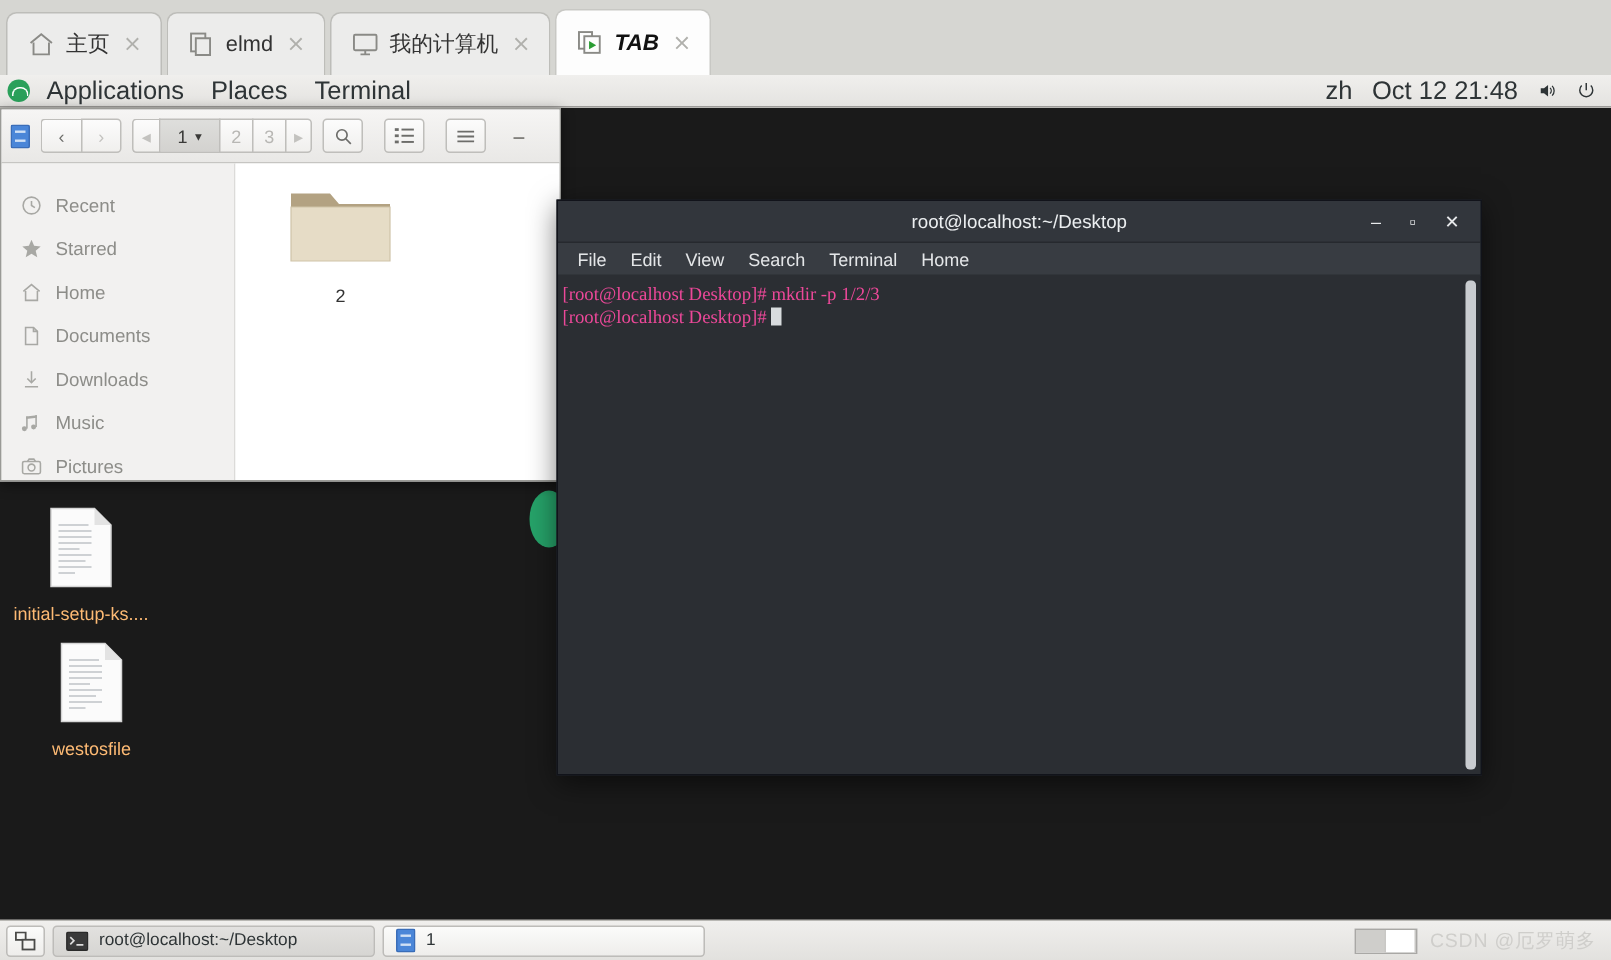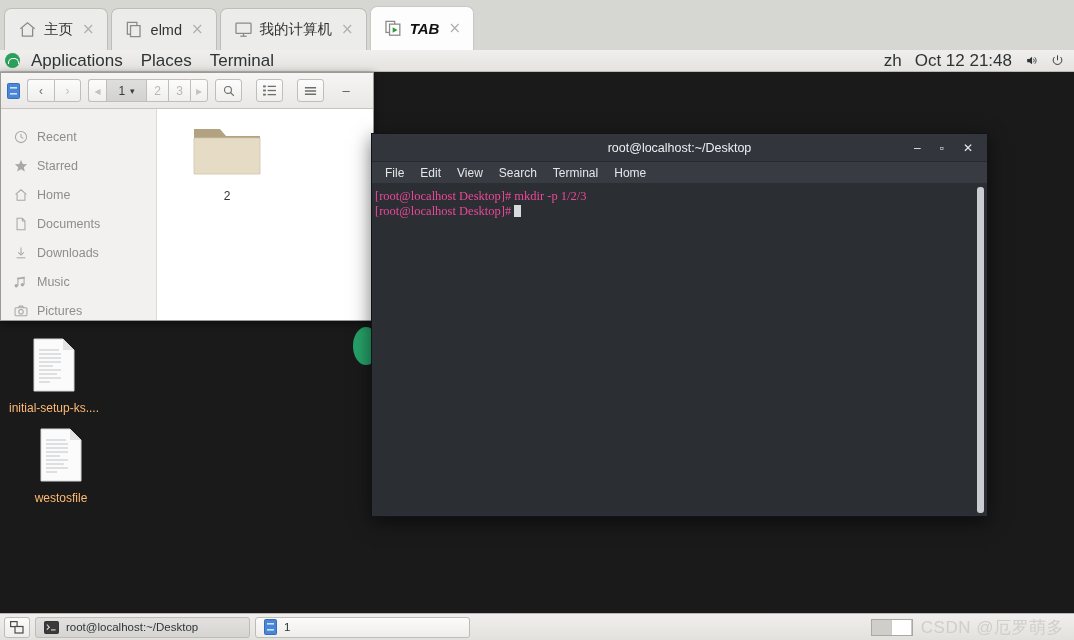--- a/index.html
+++ b/index.html
@@ -185,21 +185,21 @@
   .tb-win { width: 215px; background: linear-gradient(#e2e1df, #d6d5d2); }
   .tb-win2 { width: 215px; }
   .tb-show { width: 26px; justify-content: center; padding: 0; }
   .tb-right { margin-left: auto; display: flex; align-items: center; gap: 8px; padding-right: 6px; }
   .wsswitch {
     width: 42px; height: 17px; border: 1px solid #a9a8a5;
     background: #fff; display: flex;
   }
   .wsswitch i { flex: 1; display: block; border-right: 1px solid #c9c8c5; }
   .wsswitch i.on { background: #cfcecb; }
-  .watermark { font-size: 17px; color: #cfcecb; letter-spacing: .5px; }
+  .watermark { font-size: 13px; color: #cfcecb; letter-spacing: .5px; }
 </style>
 </head>
 <body>
 
 <div id="root">
 
   <div class="tabstrip">
 
     <div class="tab">
       <svg class="tabicon" viewBox="0 0 24 24" fill="none" stroke="#8a8a86" stroke-width="1.6">

